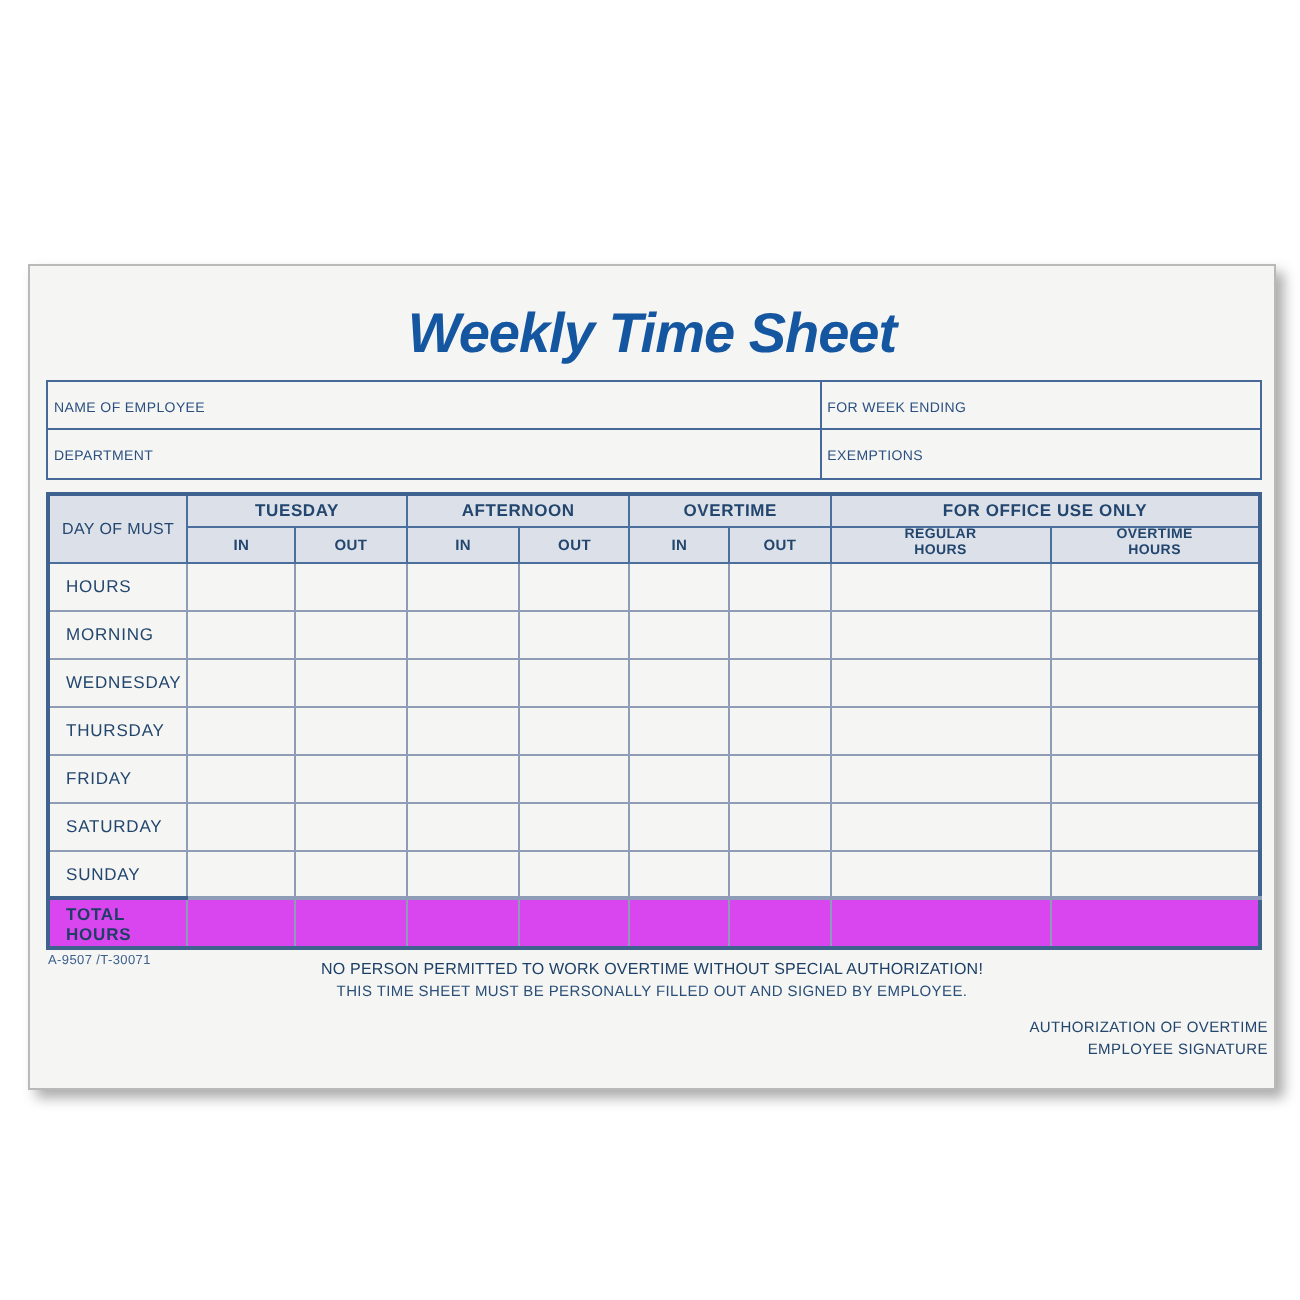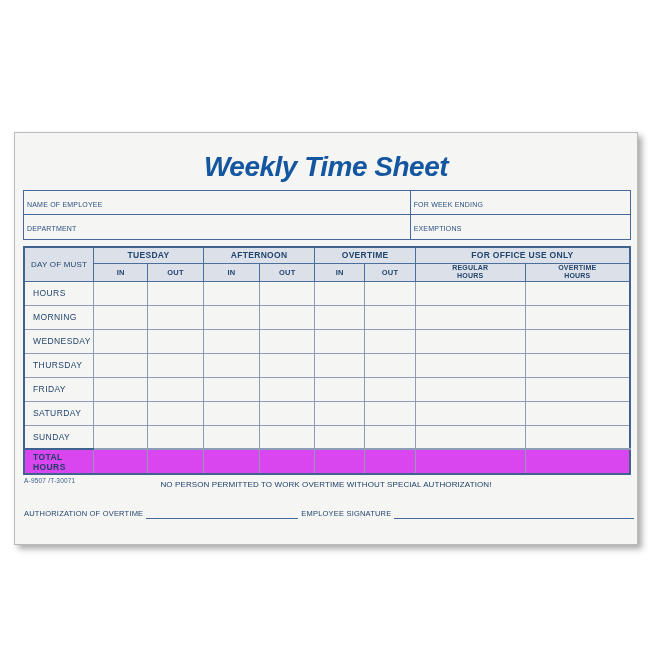--- a/index.html
+++ b/index.html
@@ -60,21 +60,21 @@
   
   .form-number { position:absolute; left:9px; top:344px; font-size:6.5px; color:#3d618f; letter-spacing:0.2px; }
   .warning-1 { position:absolute; top:347px; left:0; width:100%; text-align:center;
                font-size:8px; font-weight:normal; color:#1d4066; letter-spacing:0.1px; }
   .warning-2 { position:absolute; top:358px; left:0; width:100%; text-align:center;
                font-size:7.5px; color:#2a4f78; letter-spacing:0.2px; }
 
   .sig-row {
     position:absolute; left:9px; right:3px; top:376px;
     display:flex; align-items:flex-end;
-    font-size:7.5px; color:#23466e; letter-spacing:0.2px;
+    font-size:7.5px; color:#23466e; letter-spacing:0.2px;flex-direction:column;
   }
   .sig-label { white-space:nowrap; padding-bottom:1px; }
   .sig-line { border-bottom:1px solid #47699a; height:10px; margin:0 3px; }
   .sig-line.first { flex:170; }
   .sig-line.second { flex:268; margin-right:0; }
 </style>
 </head>
 <body>
 
 <div class="stage">
@@ -217,20 +217,21 @@
           <td class="cell"></td>
             <td class="cell"></td>
           <td class="cell"></td>
             <td class="cell"></td>
         </tr>
       </tbody>
     </table>
 
     <div class="form-number">A-9507 /T-30071</div>
     <div class="warning-1">NO PERSON PERMITTED TO WORK OVERTIME WITHOUT SPECIAL AUTHORIZATION!</div>
+    <div class="warning-2">THIS TIME SHEET MUST BE PERSONALLY FILLED OUT AND SIGNED BY EMPLOYEE.</div>
 
     <div class="sig-row">
       <span class="sig-label">AUTHORIZATION OF OVERTIME</span>
       <span class="sig-line first"></span>
       <span class="sig-label">EMPLOYEE SIGNATURE</span>
       <span class="sig-line second"></span>
     </div>
 
   </div>
 </div>

